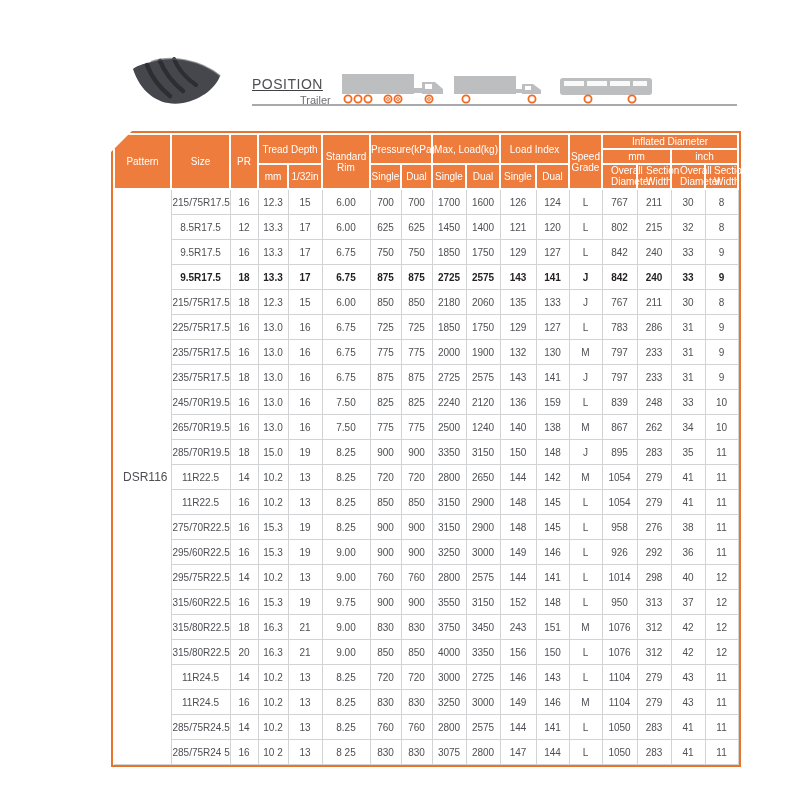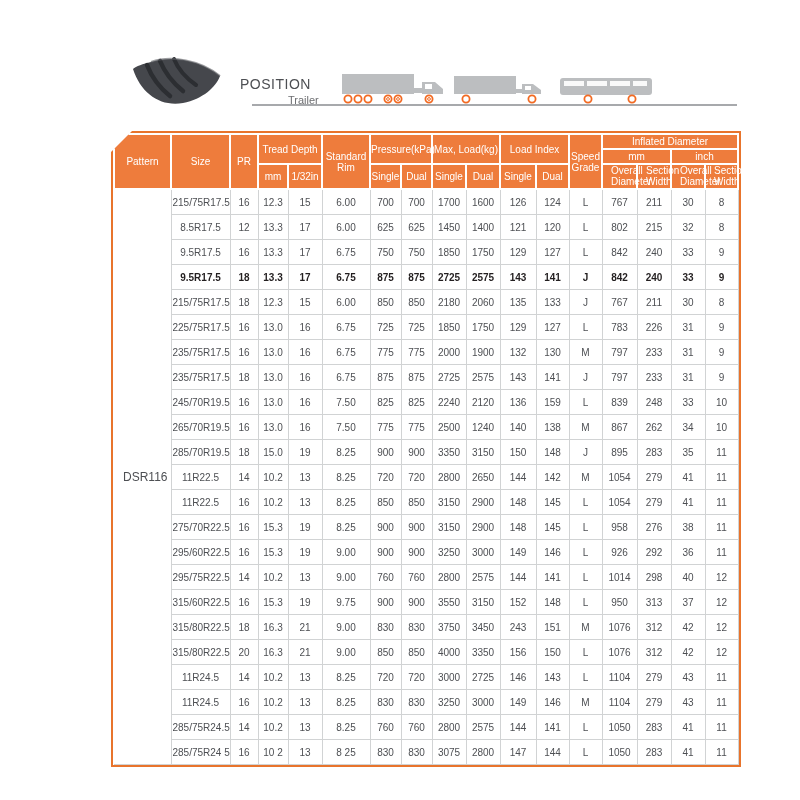--- a/index.html
+++ b/index.html
@@ -3,21 +3,21 @@
 <meta charset="utf-8">
 <style>
   html,body{margin:0;padding:0;}
   body{
     width:800px;height:800px;background:#ffffff;position:relative;
     font-family:"Liberation Sans","DejaVu Sans",sans-serif;
     color:#414042;overflow:hidden;
   }
   
   .tire-wrap{position:absolute;left:131px;top:54px;width:92px;height:54px;}
-  .pos-block{position:absolute;left:240px;top:76px;}
+  .pos-block{position:absolute;left:252px;top:76px;text-decoration:underline;}
   .pos-title{font-size:14px;color:#4d4f53;letter-spacing:.5px;}
   .pos-sub{font-size:11px;color:#6d6e71;margin-top:2px;margin-left:48px;}
   .ground-line{position:absolute;left:252px;top:104px;width:485px;height:2px;background:#a7a9ac;}
   .vehicles{position:absolute;left:342px;top:70px;width:320px;height:36px;}
   
   .table-wrap{
     position:absolute;left:111px;top:131px;
     border:2px solid #e8742c;background:#fff;
     clip-path:polygon(21px 0,100% 0,100% 100%,0 100%,0 21px);
   }
@@ -253,21 +253,21 @@
           <td>16</td>
           <td>6.75</td>
           <td>725</td>
           <td>725</td>
           <td>1850</td>
           <td>1750</td>
           <td>129</td>
           <td>127</td>
           <td>L</td>
           <td>783</td>
-          <td>226</td>
+          <td>286</td>
           <td>31</td>
           <td>9</td>
         </tr>
         <tr>
           <td>235/75R17.5</td>
           <td>16</td>
           <td>13.0</td>
           <td>16</td>
           <td>6.75</td>
           <td>775</td>

